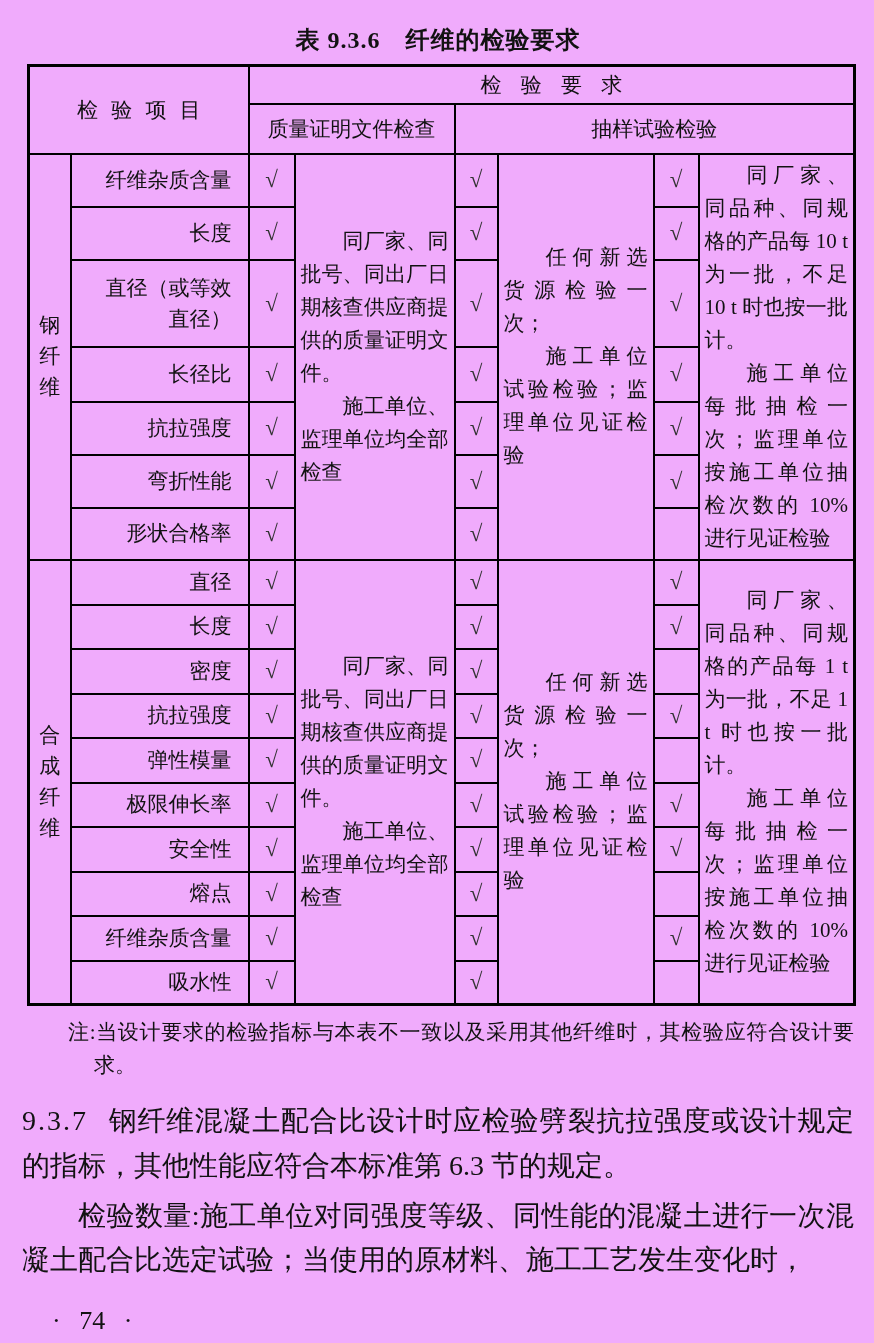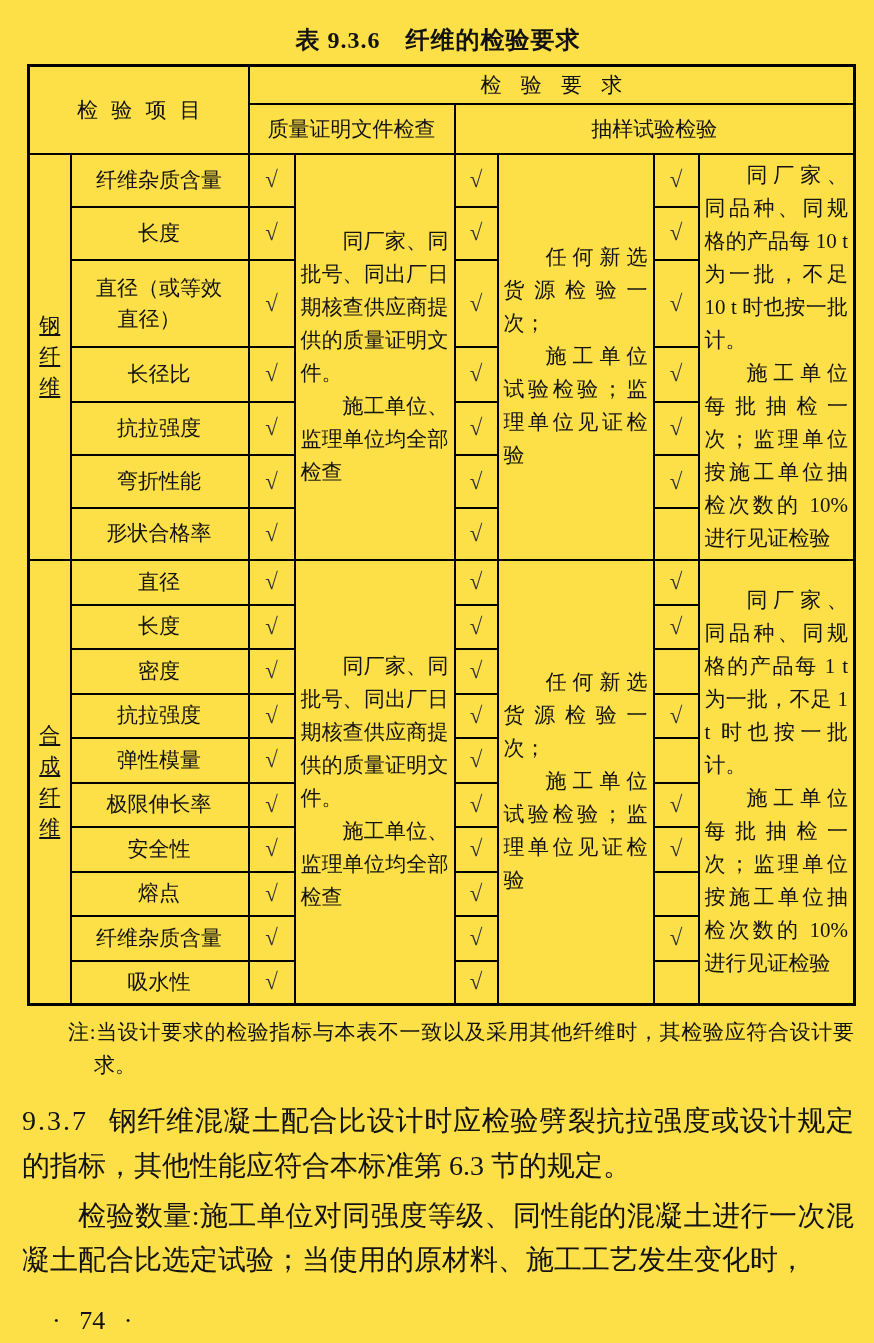--- a/index.html
+++ b/index.html
@@ -1,20 +1,20 @@
 <!DOCTYPE html>
 <html><head>
 <meta charset="utf-8">
 <style>
   html,body { margin:0; padding:0; background:#e8e8e8; }
   .page {
     position:relative;
     width:874px; height:1343px;
     margin:0 auto;
-    background:#fde047;
+    background:#f0abfc;
     color:#121212;
     font-family:"Liberation Serif","DejaVu Serif",serif;
     overflow:hidden;
   }
   .inner { padding:0 20px 0 22px; }
 
   .title {
     font-size:24px; font-weight:bold; text-align:center;
     letter-spacing:1px;
     margin:24px 0 8px 0;
@@ -27,25 +27,24 @@
   }
   table.insp td { border:2px solid #000; vertical-align:middle; overflow:hidden; }
 
   .hd { text-align:center; font-size:21px; }
   .hd.sp  { word-spacing:14px; }
   .hd.sp2 { word-spacing:8px; }
 
   .grp {
     text-align:center; font-size:21px; line-height:31px;
     padding:0 2px;
-    text-decoration:underline;
   }
   .lbl {
-    font-size:21px; line-height:31px; text-align:center;
-    padding:2px 24px 2px 3px; text-indent:0.95em;
+    font-size:21px; line-height:31px; text-align:right;
+    padding:2px 16px 2px 3px; text-indent:0.95em;
   }
   .chk {
     text-align:center; font-size:23px; color:#333; padding:0;
   }
   .mtext { font-size:21px; padding:4px 5px; }
   .mtext p {
     margin:0; text-indent:2em;
     text-align:justify; text-justify:inter-character;
     line-height:33px;
   }

